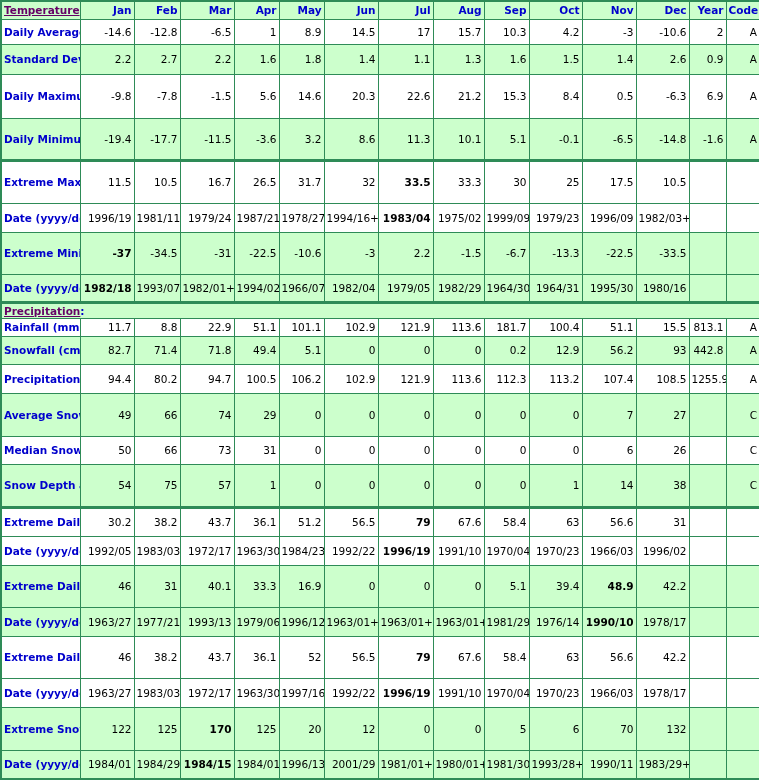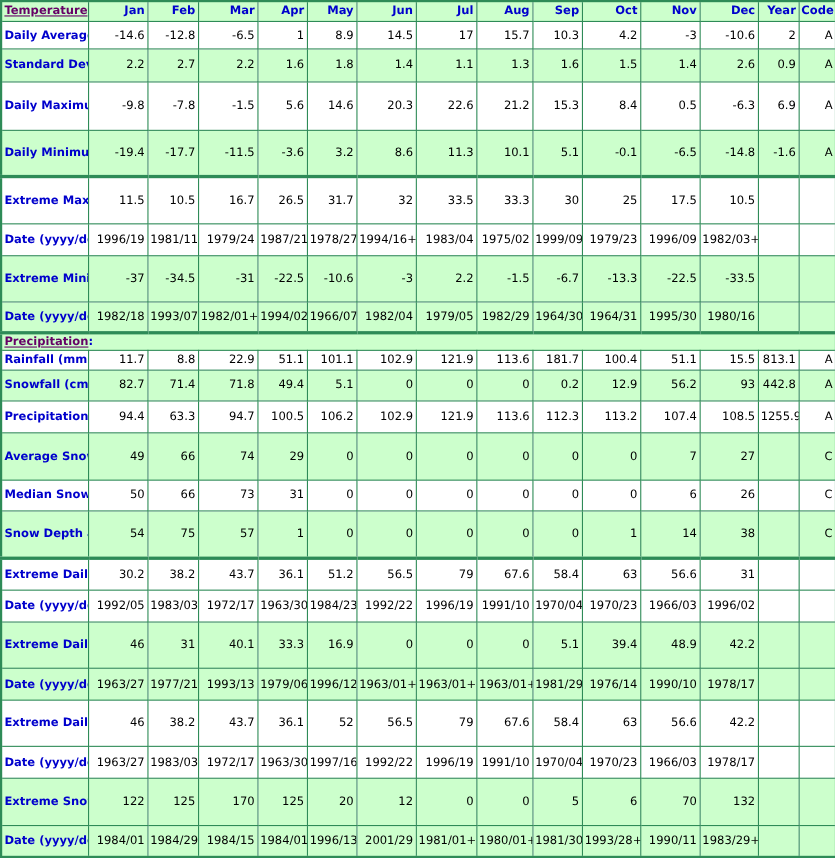--- a/index.html
+++ b/index.html
@@ -40,21 +40,21 @@
   tr.w td, tr.w th { background: #ffffff; }
   tr.g td, tr.g th { background: #ccffcc; }
   tr.sep-bottom td, tr.sep-bottom th { border-bottom: 3px solid #2e8b57; }
   .sect-link {
     color: #660066;
     text-decoration: underline;
     font-weight: bold;
   }
   .sect-colon { color: #0000cc; font-weight: bold; }
   td.section-cell { background: #ccffcc; text-align: left; height: 14px; margin-top: 47px; }
-  b.hl { font-weight: normal; }
+  b.hl { font-weight: bold; }
 </style>
 </head>
 <body>
 
 <table class="climate">
   <colgroup>
     <col style="width:79px">
       <col style="width:54px">
       <col style="width:46px">
       <col style="width:54px">
@@ -267,21 +267,21 @@
         <td class="num">0.2</td>
         <td class="num">12.9</td>
         <td class="num">56.2</td>
         <td class="num">93</td>
         <td class="num">442.8</td>
         <td class="code">A</td>
       </tr>
       <tr class="w" style="height: 29px;">
         <th class="rowlabel">Precipitation (mm)</th>
         <td class="num">94.4</td>
-        <td class="num">63.3</td>
+        <td class="num">80.2</td>
         <td class="num">94.7</td>
         <td class="num">100.5</td>
         <td class="num">106.2</td>
         <td class="num">102.9</td>
         <td class="num">121.9</td>
         <td class="num">113.6</td>
         <td class="num">112.3</td>
         <td class="num">113.2</td>
         <td class="num">107.4</td>
         <td class="num">108.5</td>

